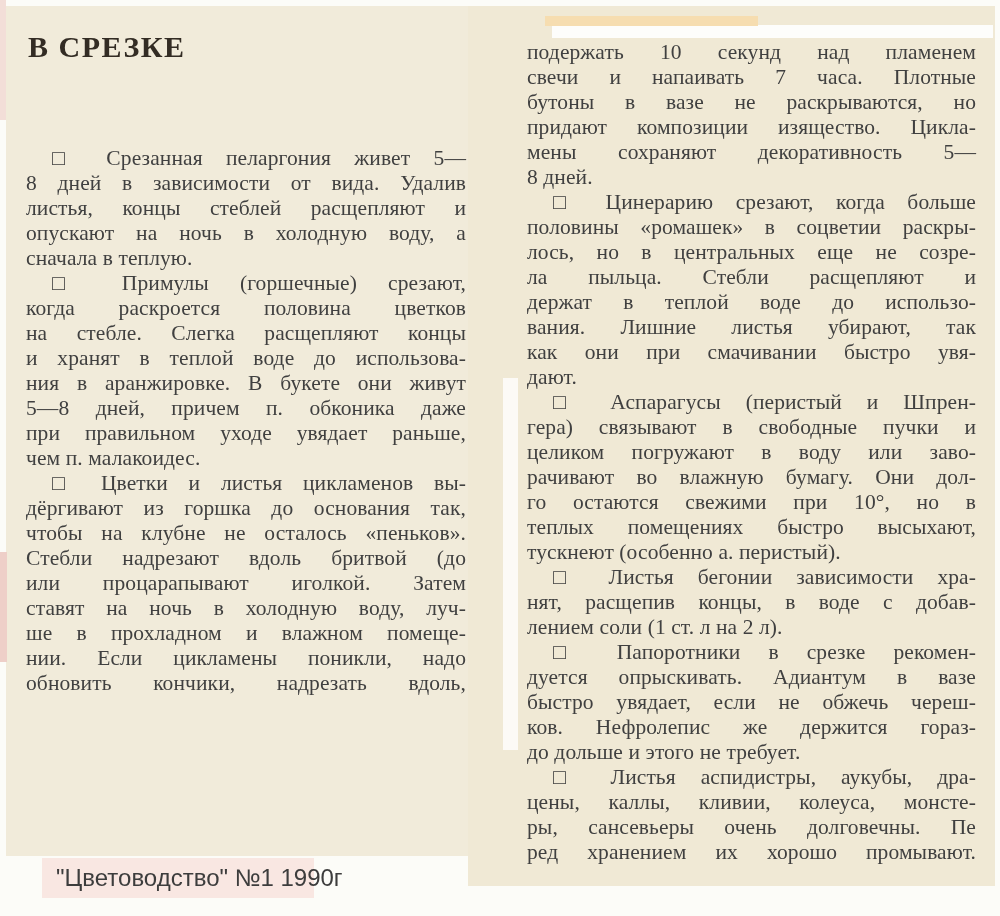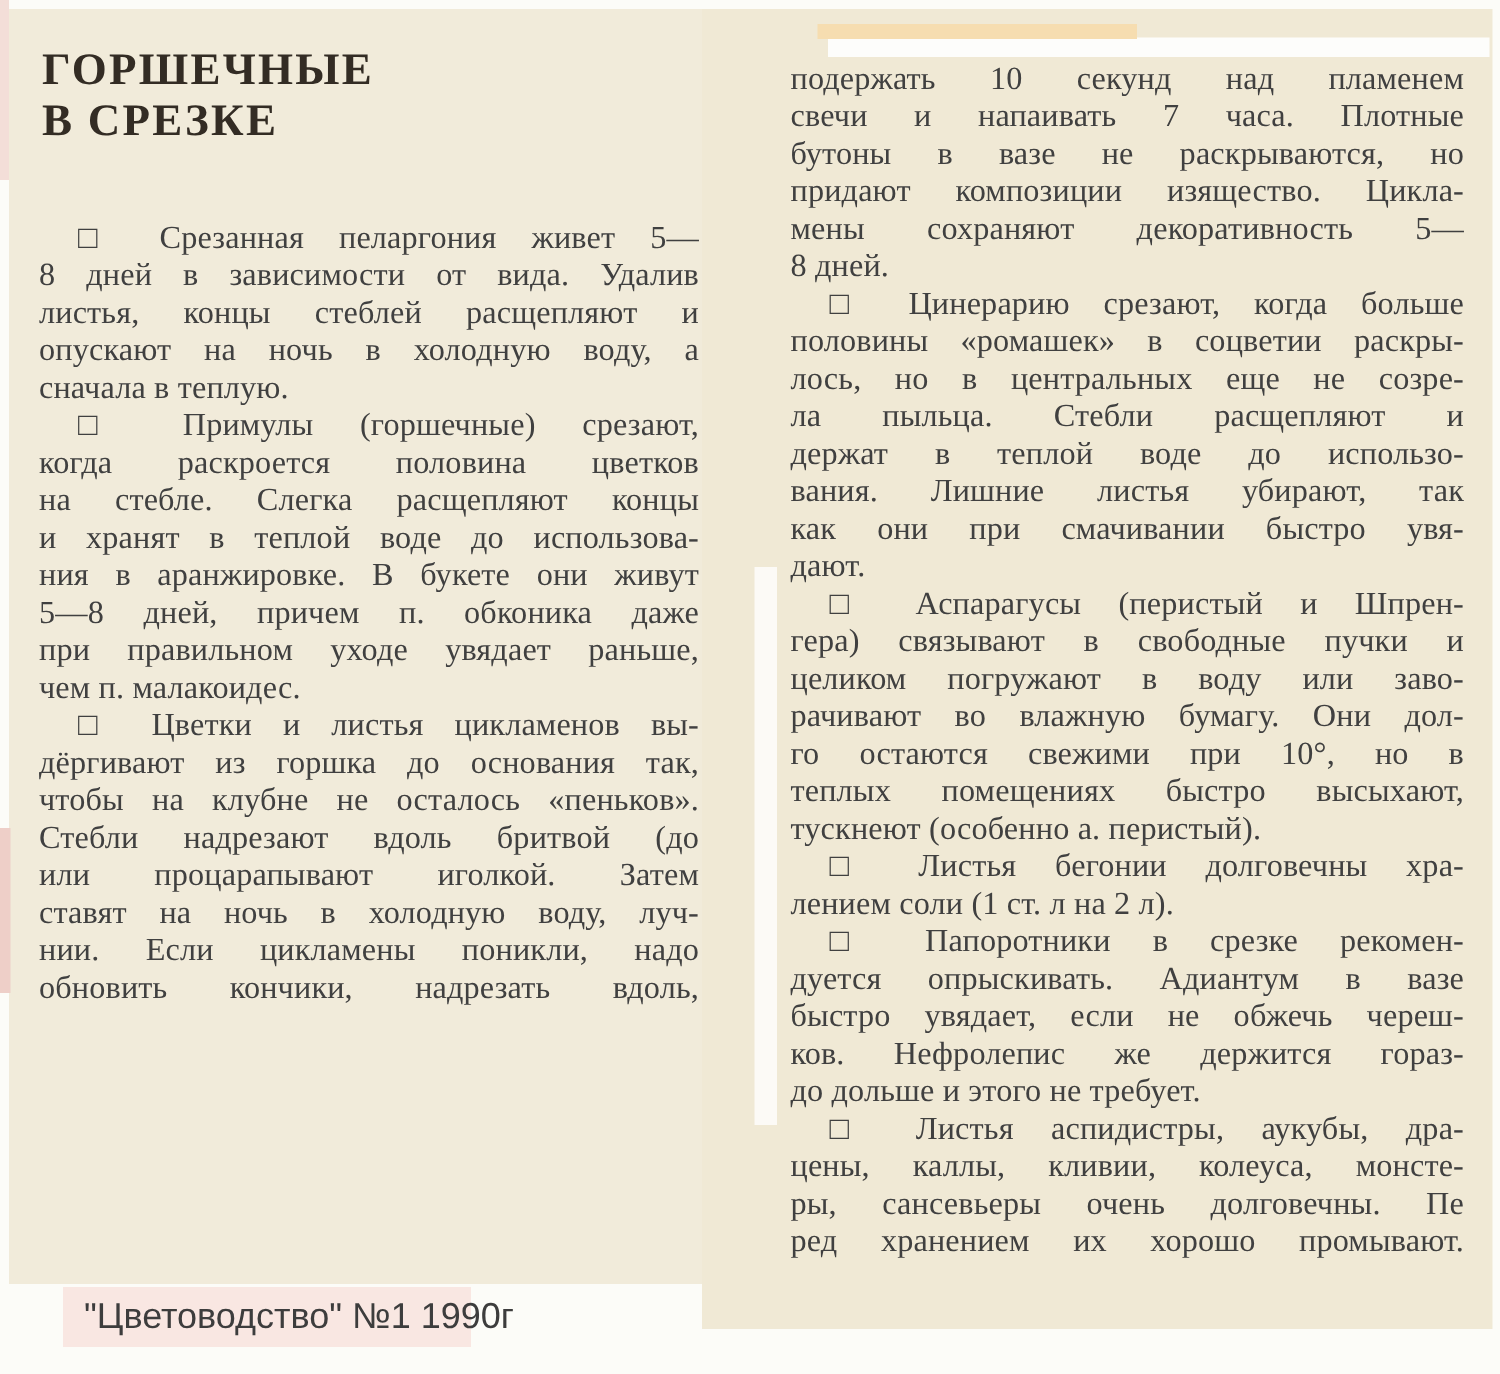--- a/index.html
+++ b/index.html
@@ -50,21 +50,20 @@
 
   <div class="layer" id="paper-left"></div>
   <div class="layer" id="paper-right"></div>
   <div class="layer" id="paper-gap-seam"></div>
   <div class="layer" id="band-white-top-right"></div>
   <div class="layer" id="band-peach-top-right"></div>
   <div class="layer" id="strip-pink-left"></div>
   <div class="layer" id="strip-pink-left-top"></div>
 
   <div class="layer title-block">
-    <div class="title-line">ГОРШЕЧНЫЕ</div>
     <div class="title-line">В СРЕЗКЕ</div>
   </div>
 
   <div class="layer col-body" id="left-body">
       <div>
         <div class="jline pfirst">□ Срезанная пеларгония живет 5—</div>
         <div class="jline">8 дней в зависимости от вида. Удалив</div>
         <div class="jline">листья, концы стеблей расщепляют и</div>
         <div class="jline">опускают на ночь в холодную воду, а</div>
         <div class="jline jlast">сначала в теплую.</div>
@@ -79,20 +78,21 @@
         <div class="jline">при правильном уходе увядает раньше,</div>
         <div class="jline jlast">чем п. малакоидес.</div>
       </div>
       <div>
         <div class="jline pfirst">□ Цветки и листья цикламенов вы-</div>
         <div class="jline">дёргивают из горшка до основания так,</div>
         <div class="jline">чтобы на клубне не осталось «пеньков».</div>
         <div class="jline">Стебли надрезают вдоль бритвой (до</div>
         <div class="jline">или процарапывают иголкой. Затем</div>
         <div class="jline">ставят на ночь в холодную воду, луч-</div>
+        <div class="jline">ше в прохладном и влажном помеще-</div>
         <div class="jline">нии. Если цикламены поникли, надо</div>
         <div class="jline">обновить кончики, надрезать вдоль,</div>
       </div>
     </div>
   <div class="layer col-body" id="right-body">
       <div>
         <div class="jline">подержать 10 секунд над пламенем</div>
         <div class="jline">свечи и напаивать 7 часа. Плотные</div>
         <div class="jline">бутоны в вазе не раскрываются, но</div>
         <div class="jline">придают композиции изящество. Цикла-</div>
@@ -112,21 +112,22 @@
       <div>
         <div class="jline pfirst">□ Аспарагусы (перистый и Шпрен-</div>
         <div class="jline">гера) связывают в свободные пучки и</div>
         <div class="jline">целиком погружают в воду или заво-</div>
         <div class="jline">рачивают во влажную бумагу. Они дол-</div>
         <div class="jline">го остаются свежими при 10°, но в</div>
         <div class="jline">теплых помещениях быстро высыхают,</div>
         <div class="jline jlast">тускнеют (особенно а. перистый).</div>
       </div>
       <div>
-        <div class="jline pfirst">□ Листья бегонии долговечны хра-</div>
+        <div class="jline pfirst">□ Листья бегонии зависимости хра-</div>
+        <div class="jline">нят, расщепив концы, в воде с добав-</div>
         <div class="jline jlast">лением соли (1 ст. л на 2 л).</div>
       </div>
       <div>
         <div class="jline pfirst">□ Папоротники в срезке рекомен-</div>
         <div class="jline">дуется опрыскивать. Адиантум в вазе</div>
         <div class="jline">быстро увядает, если не обжечь череш-</div>
         <div class="jline">ков. Нефролепис же держится гораз-</div>
         <div class="jline jlast">до дольше и этого не требует.</div>
       </div>
       <div>

